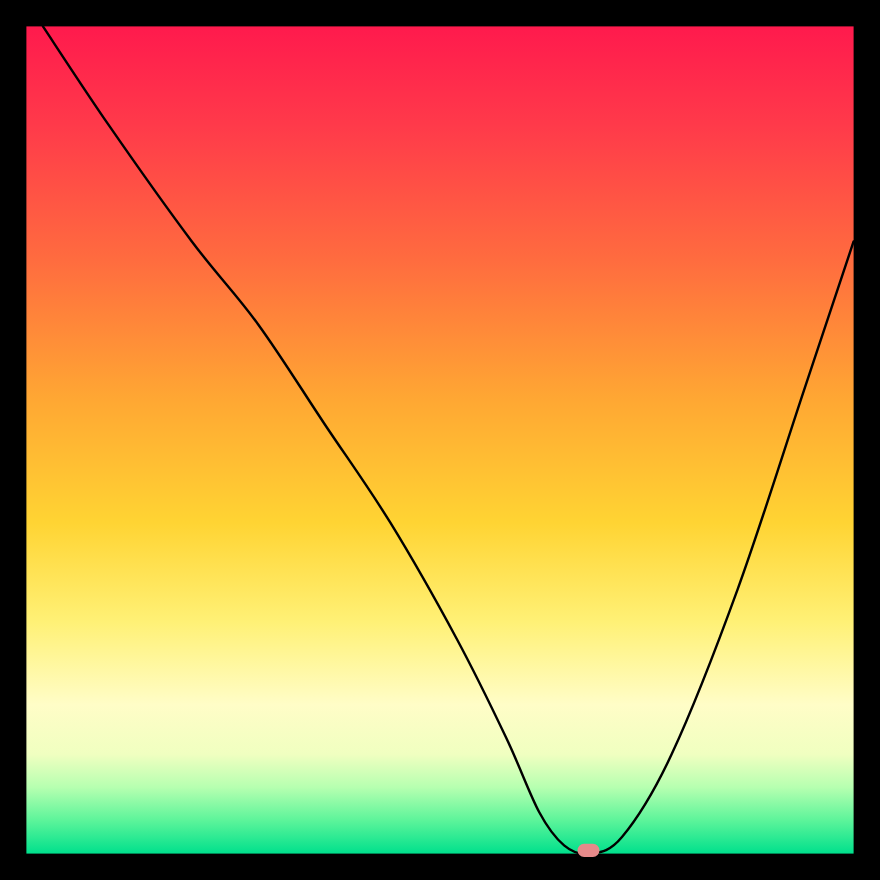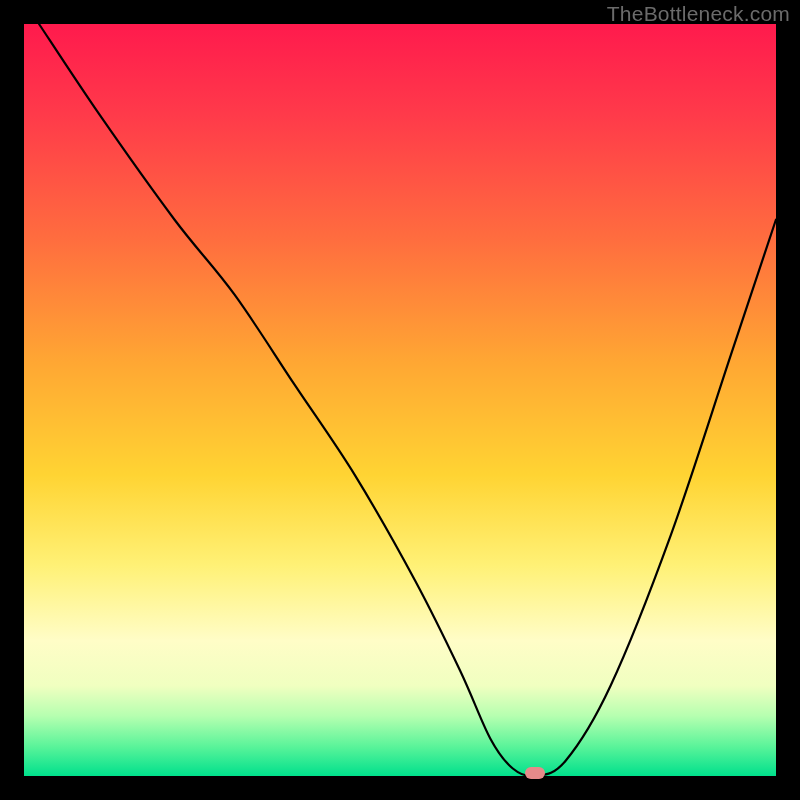--- a/index.html
+++ b/index.html
@@ -74,15 +74,14 @@
   <div class="plot">
 
     <svg class="curve" viewBox="0 0 752 752" preserveAspectRatio="none">
       <path id="curve-path" fill="none" stroke="#000" stroke-width="2.2" stroke-linejoin="round" stroke-linecap="round" d="M 15.040000000000001 0 C 25.06666666666667 15.040000000000001, 52.64 57.65333333333334, 75.2 90.24000000000001 C 97.76 122.82666666666668, 127.84 165.44, 150.4 195.51999999999998 C 172.96 225.59999999999997, 190.50666666666672 243.14666666666665, 210.56000000000003 270.71999999999997 C 230.61333333333334 298.2933333333333, 250.66666666666663 330.88, 270.71999999999997 360.96 C 290.7733333333333 391.03999999999996, 310.82666666666665 418.61333333333334, 330.88 451.2 C 350.93333333333334 483.78666666666663, 373.49333333333334 523.8933333333333, 391.04 556.48 C 408.5866666666667 589.0666666666667, 423.62666666666667 620.4000000000001, 436.15999999999997 646.72 C 448.69333333333327 673.04, 457.4666666666667 698.1066666666667, 466.24 714.4 C 475.0133333333333 730.6933333333333, 481.28000000000003 738.2133333333334, 488.8 744.48 C 496.32 750.7466666666667, 502.5866666666667 753.2533333333333, 511.36 752 C 520.1333333333333 750.7466666666667, 528.9066666666666 752, 541.4399999999999 736.96 C 553.9733333333332 721.9200000000001, 569.0133333333333 699.36, 586.5600000000001 661.76 C 604.1066666666668 624.16, 626.6666666666667 566.5066666666667, 646.72 511.36 C 666.7733333333333 456.21333333333337, 689.3333333333334 383.5199999999999, 706.88 330.87999999999994 C 724.4266666666666 278.23999999999995, 744.48 218.07999999999998, 752 195.51999999999998"></path>
     </svg>
 
     <div id="min-marker" class="marker" style="left: 511.36px; top: 749px;"></div>
 
   </div>
 
-  <div class="watermark">TheBottleneck.com</div>
 
 </div>
 
 </body></html>

